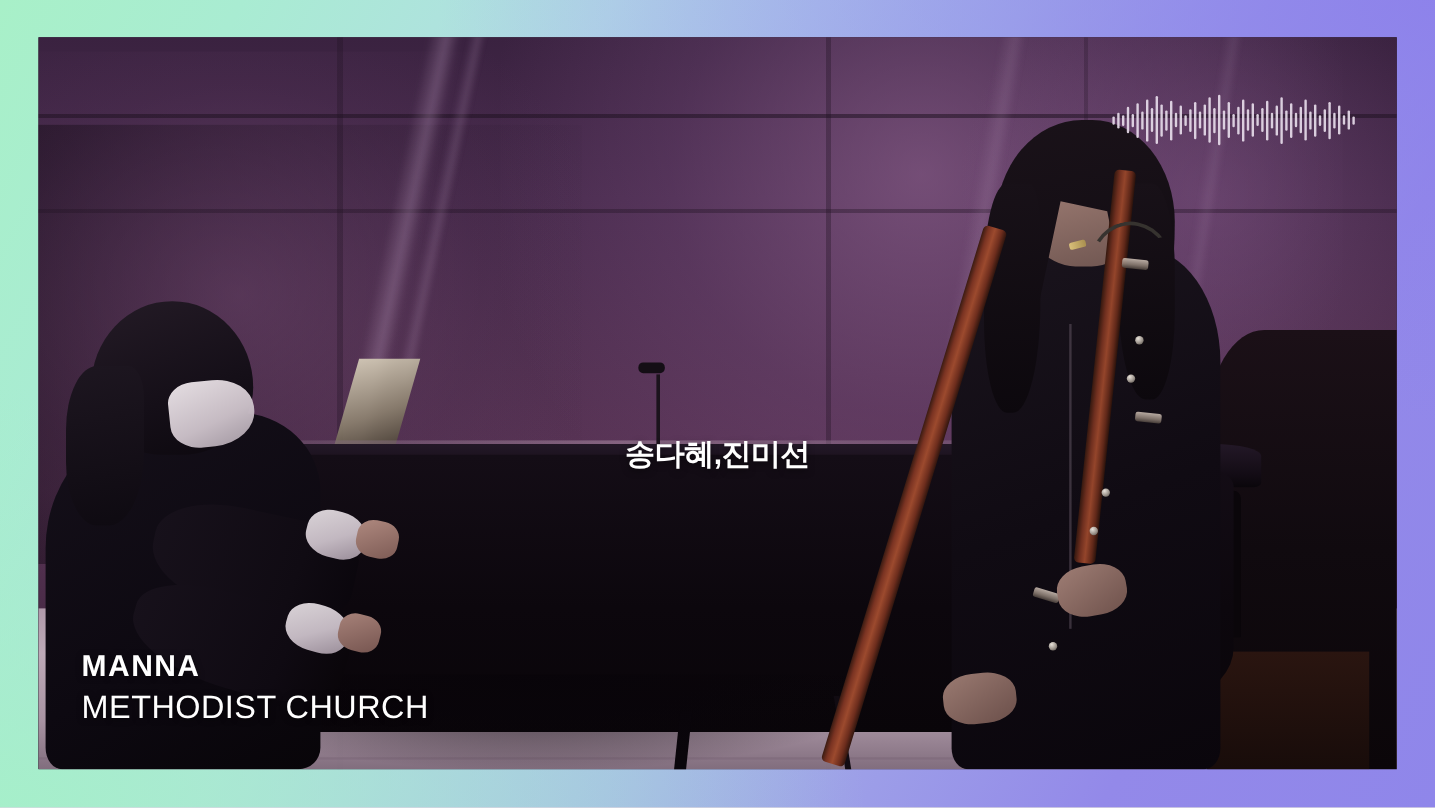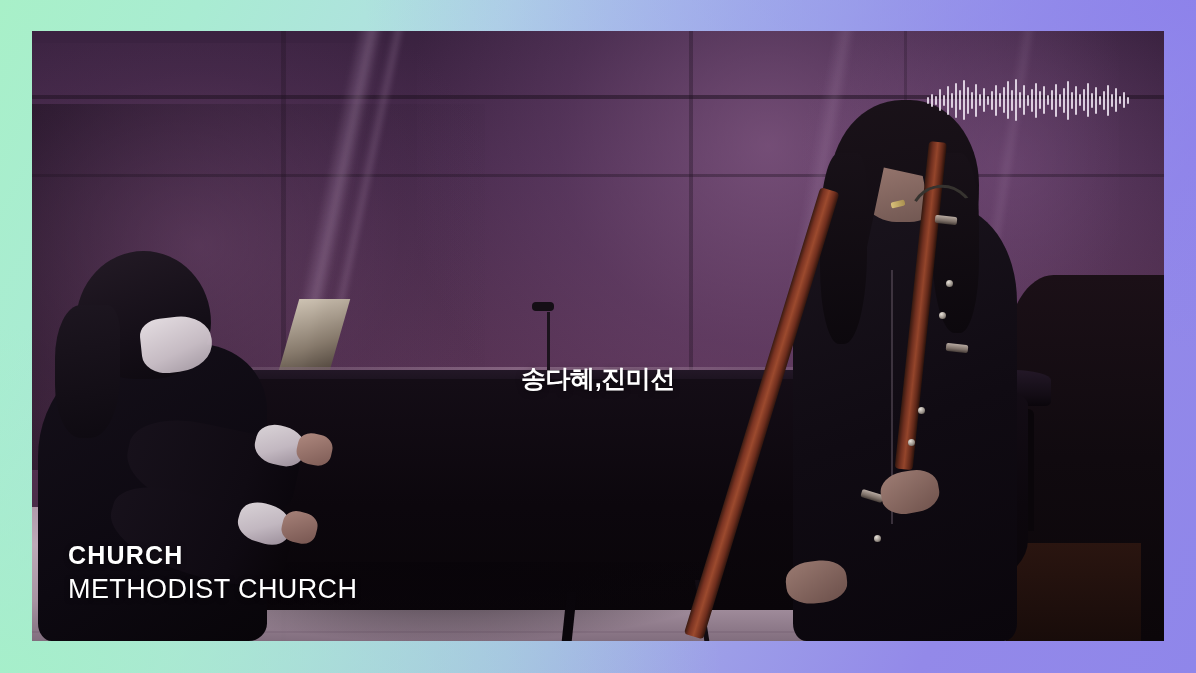--- a/index.html
+++ b/index.html
@@ -663,19 +663,19 @@
           <span class="wf-bar" style="height: 24px; background: rgb(230, 219, 233);"></span>
           <span class="wf-bar" style="height: 8px; background: rgb(230, 219, 233);"></span>
           <span class="wf-bar" style="height: 16px; background: rgb(230, 219, 233);"></span>
           <span class="wf-bar" style="height: 7px; background: rgb(230, 219, 233);"></span>
         </div>
 
 
       <div class="title-sub">송다혜,진미선</div>
 
       <div class="church-block">
-        <div class="church-line1">CHURCH</div>
+        <div class="church-line1">MANNA</div>
         <div class="church-line2">METHODIST CHURCH</div>
       </div>
 
     </div>
   </div>
 </div>
 
 </body></html>

